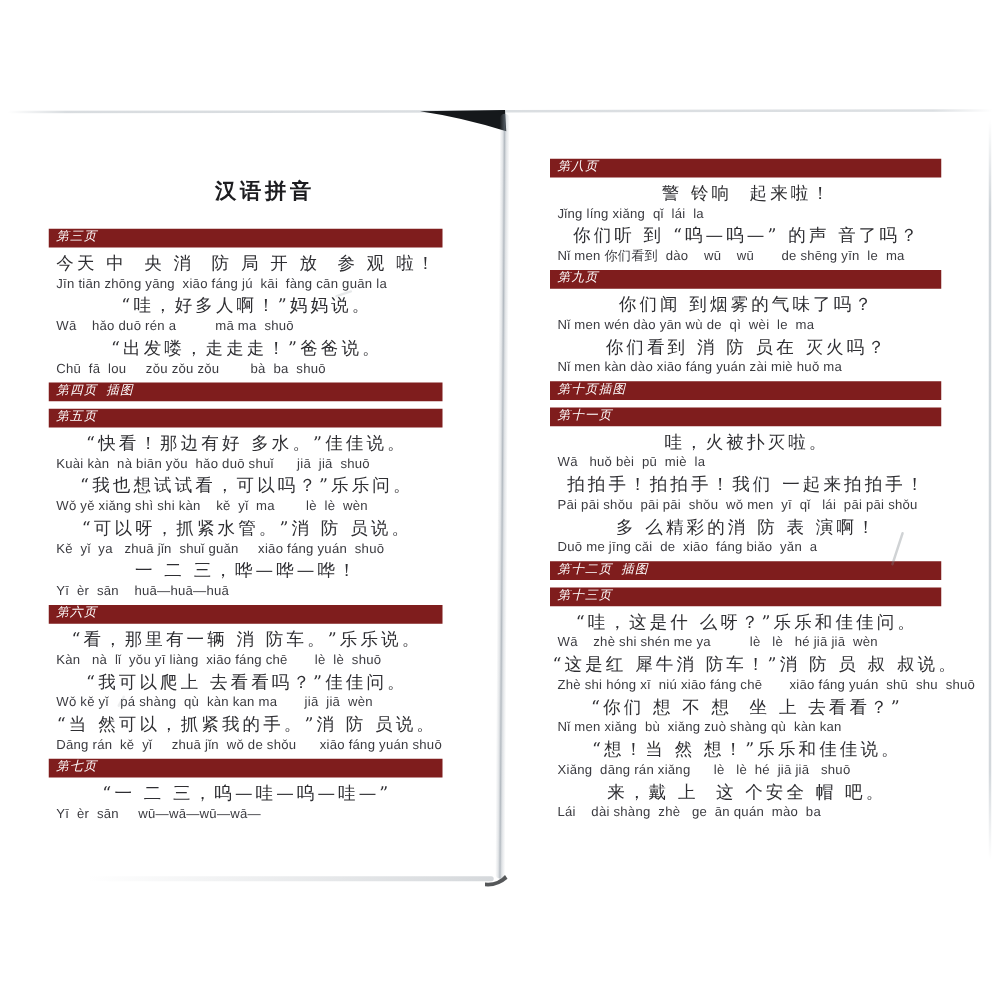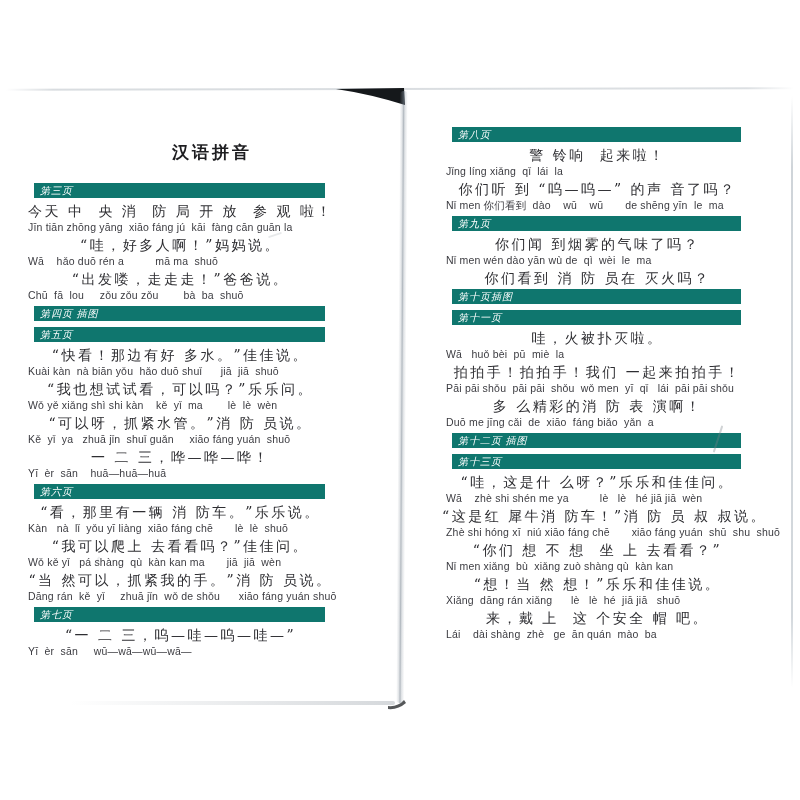--- a/index.html
+++ b/index.html
@@ -21,27 +21,27 @@
     background:linear-gradient(to bottom,rgba(175,184,192,0),rgba(175,184,192,.6) 12%,rgba(175,184,192,.55) 88%,rgba(175,184,192,0));}
   
   .bottom-shadow{position:absolute;left:70px;top:701px;width:325px;height:4px;
     background:linear-gradient(to right,rgba(150,158,166,0),rgba(150,158,166,.4));border-radius:2px;}
 
   .title{position:absolute;left:172px;top:141px;margin:0;
     font-size:17px;font-weight:bold;letter-spacing:3px;color:#1d1d20;
     font-family:"Liberation Sans",sans-serif;}
 
   .col{position:absolute;display:flex;flex-direction:column;}
-  #left-col{left:22px;top:183px;width:315px;}
+  #left-col{left:39px;top:183px;width:315px;}
   #right-col{left:440px;top:127px;width:313px;}
 
-  .bar{height:15px;flex:0 0 15px;margin:3px 12px;background:#0f766e;color:#ffffff;
+  .bar{height:15px;flex:0 0 15px;margin:3px 0;background:#7f1d1d;color:#ffffff;
     font-size:10px;line-height:15px;font-style:italic;letter-spacing:1px;
     padding-left:6px;box-sizing:border-box;white-space:pre;
-    font-family:Liberation Serif, serif;}
+    font-family:Liberation Mono, monospace;}
   .col .bar:first-child{margin-top:0;}
 
   .cn{height:16px;line-height:16px;margin:2px 0 0 2px;font-size:14px;letter-spacing:2.5px;
     color:#2e2e32;white-space:pre;font-family:"DejaVu Serif","Liberation Serif",serif;text-align:center;}
   .py{height:12px;line-height:12px;margin:2px 0 2px 6px;font-size:10.5px;letter-spacing:.2px;
     color:#3b3b40;white-space:pre;font-family:Liberation Sans, sans-serif;}
 
   
   .scratch{position:absolute;background:rgba(120,128,136,.35);border-radius:1px;}
   .s1{left:717px;top:425px;width:2px;height:28px;transform:rotate(18deg);}
@@ -97,20 +97,21 @@
   <div id="right-col" class="col">
       <div class="bar">第八页</div>
       <div class="cn">警 铃响  起来啦！</div>
       <div class="py">Jǐng líng xiǎng  qǐ  lái  la</div>
       <div class="cn">你们听 到 “呜—呜—” 的声 音了吗？</div>
       <div class="py">Nǐ men 你们看到  dào    wū    wū       de shēng yīn  le  ma</div>
       <div class="bar">第九页</div>
       <div class="cn">你们闻 到烟雾的气味了吗？</div>
       <div class="py">Nǐ men wén dào yān wù de  qì  wèi  le  ma</div>
       <div class="cn">你们看到 消 防 员在 灭火吗？</div>
+      <div class="py">Nǐ men kàn dào xiāo fáng yuán zài miè huǒ ma</div>
       <div class="bar">第十页插图</div>
       <div class="bar">第十一页</div>
       <div class="cn">哇，火被扑灭啦。</div>
       <div class="py">Wā   huǒ bèi  pū  miè  la</div>
       <div class="cn">拍拍手！拍拍手！我们 一起来拍拍手！</div>
       <div class="py">Pāi pāi shǒu  pāi pāi  shǒu  wǒ men  yī  qǐ   lái  pāi pāi shǒu</div>
       <div class="cn">多 么精彩的消 防 表 演啊！</div>
       <div class="py">Duō me jīng cǎi  de  xiāo  fáng biǎo  yǎn  a</div>
       <div class="bar">第十二页 插图</div>
       <div class="bar">第十三页</div>

